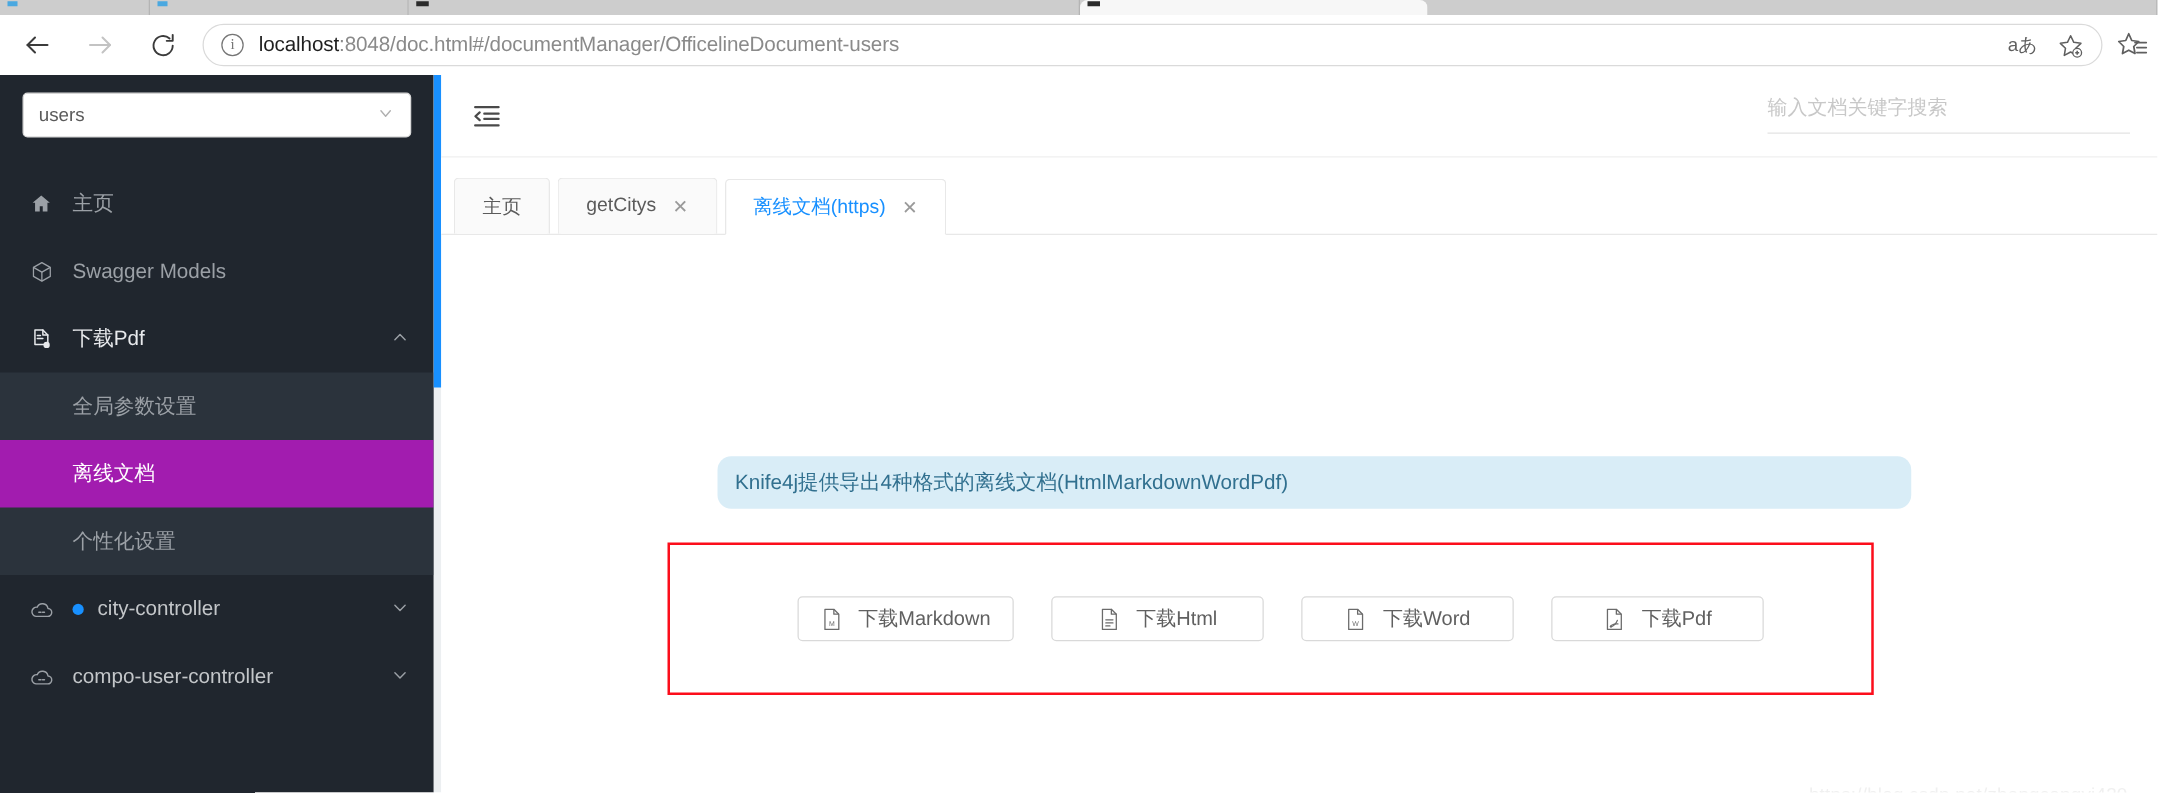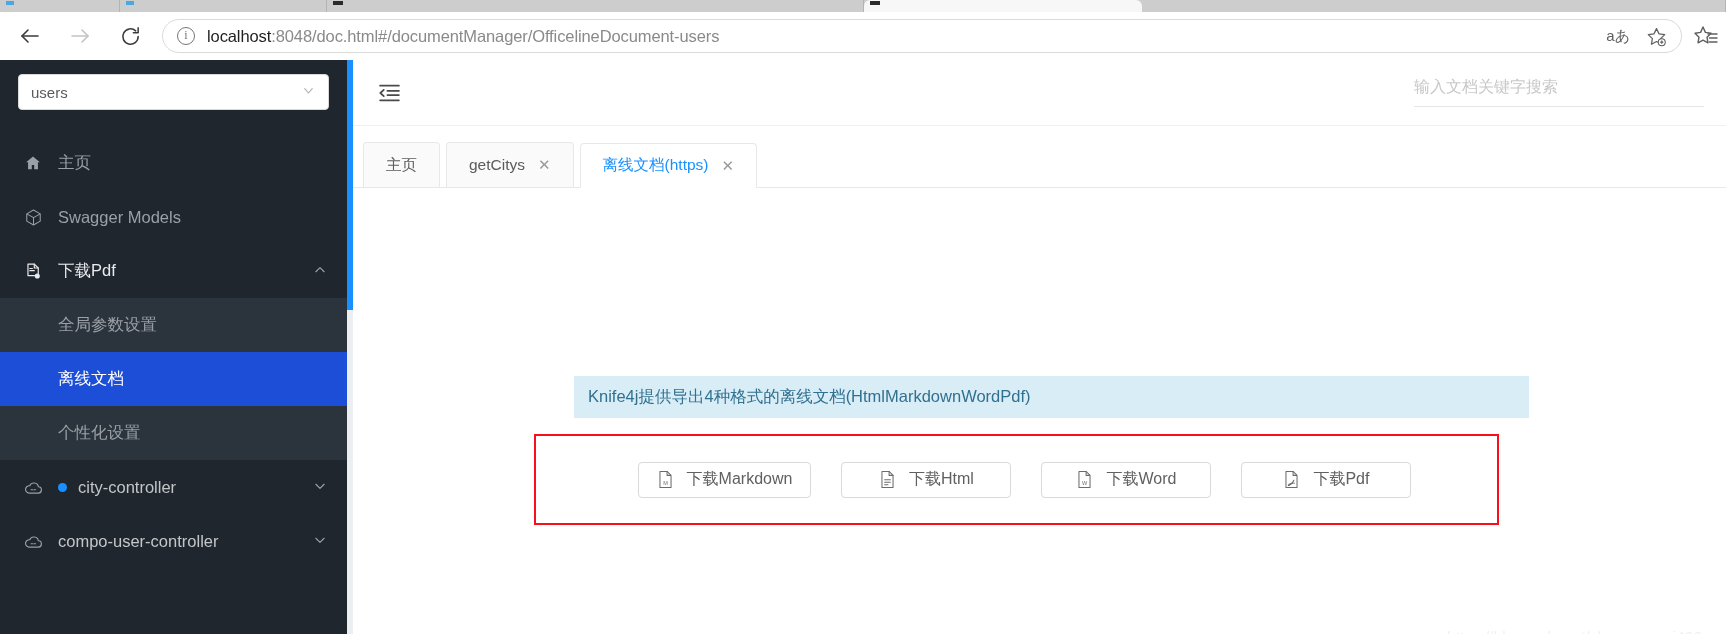--- a/index.html
+++ b/index.html
@@ -117,21 +117,21 @@
   .nav-item .expander { margin-left: auto; font-size: 12px; color: #9ba0a6; }
 
   .sub-group { background: #2b333c; }
   .sub-item {
     height: 54px;
     display: flex; align-items: center;
     padding-left: 58px;
     color: #9ba0a6; font-size: 16.5px;
     cursor: pointer;
   }
-  .sub-item.active { background: #1d4ed8; color: #ffffff; }
+  .sub-item.active { background: #a21caf; color: #ffffff; }
 
   .ctrl-item {
     height: 54px;
     display: flex; align-items: center;
     padding: 0 20px 0 22px;
     color: #c3c6c9; font-size: 16.5px;
     cursor: pointer;
   }
   .ctrl-item .nav-ico {
     width: 22px; flex: 0 0 22px; margin-right: 14px;
@@ -212,29 +212,29 @@
     margin-left: 13px; font-size: 15px; color: #9a9a9a;
     font-family: "Liberation Sans", sans-serif;
   }
 
   .content-area { position: relative; height: 467px; }
 
   .alert-banner {
     position: absolute; left: 221px; top: 177px;
     width: 955px; height: 42px;
     background: #d9edf7;
-    border-radius: 0;
+    border-radius: 11px;
     display: flex; align-items: center;
     padding-left: 14px;
-    font-size: 16.5px; color: #31708f; margin-top: 11px;
+    font-size: 16.5px; color: #31708f;
   }
 
   .download-panel {
     position: absolute; left: 181px; top: 246px;
-    width: 965px; height: 91px;
+    width: 965px; height: 122px;
     border: 2px solid #fc0d1b;
     display: flex; align-items: center; justify-content: center;
     gap: 30px;
     padding-left: 16px;
   }
   .dl-btn {
     height: 36px; min-width: 170px;
     border: 1px solid #d9d9d9;
     border-radius: 4px;
     background: #ffffff;

